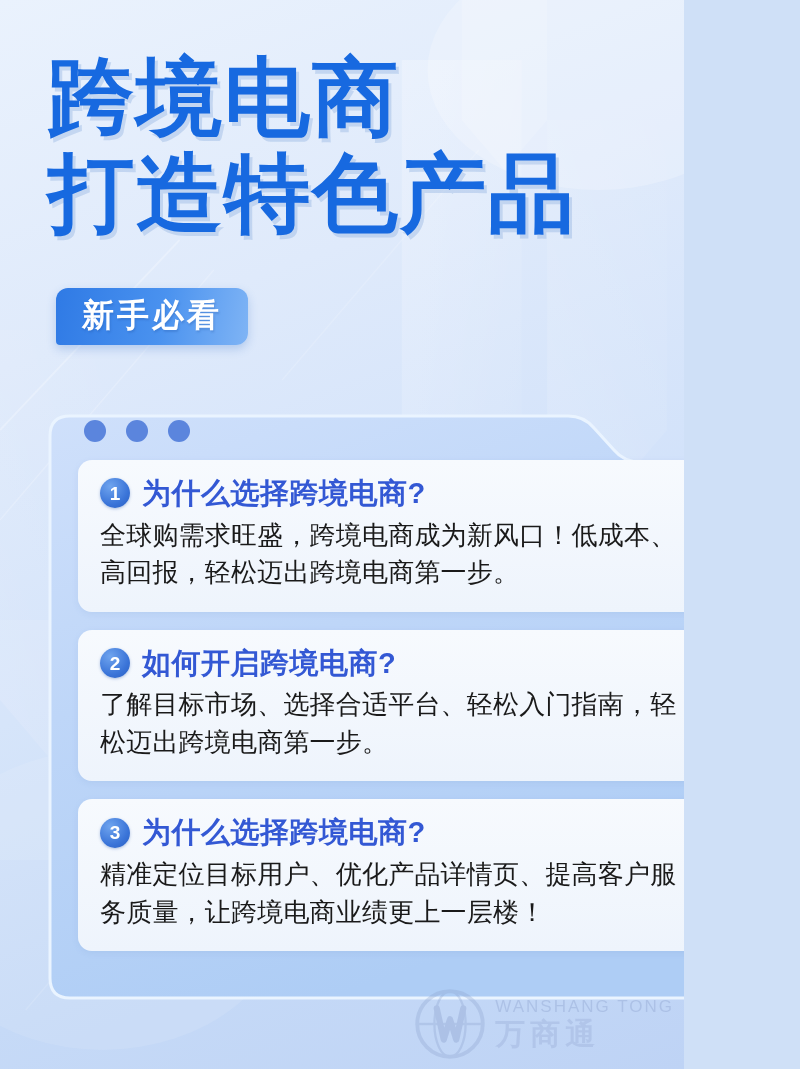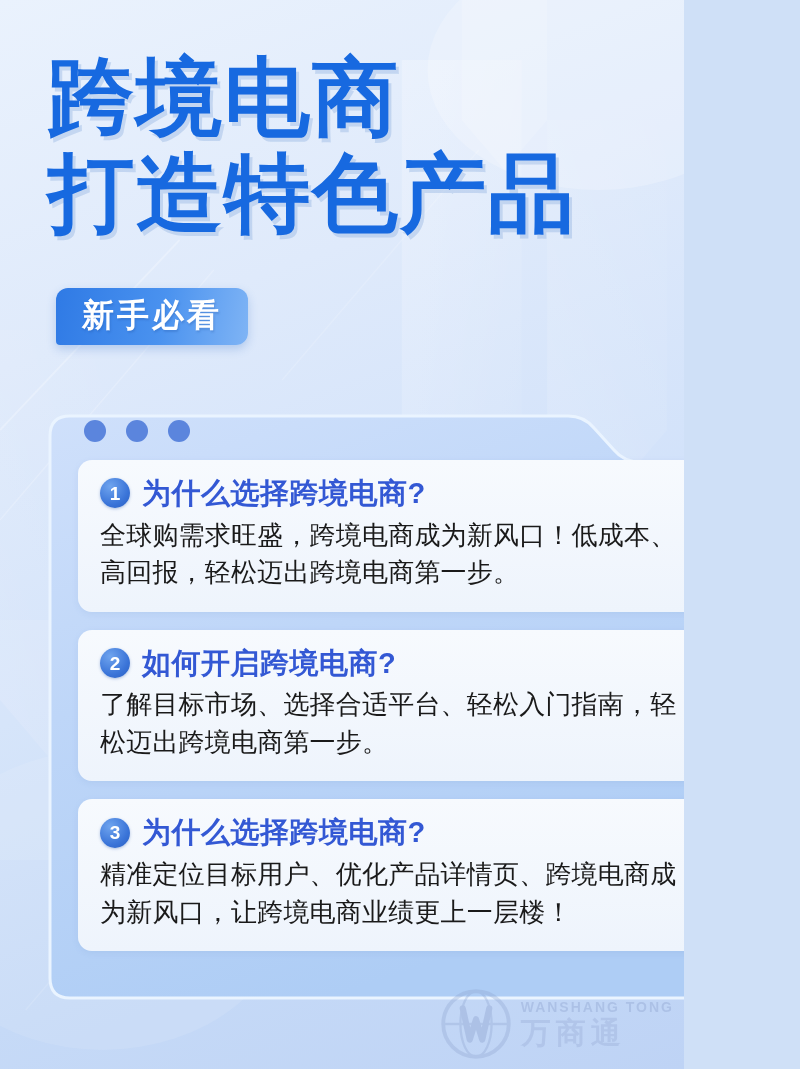--- a/index.html
+++ b/index.html
@@ -159,22 +159,22 @@
     display: flex;
     align-items: center;
     gap: 6px;
     opacity: 0.30;
     pointer-events: none;
   }
   .wm-mark { width: 78px; height: 78px; flex: 0 0 auto; }
   .wm-mark svg { display: block; width: 100%; height: 100%; }
   .wm-text { display: flex; flex-direction: column; line-height: 1.05; }
   .wm-en {
-    font-size: 14px;
-    font-weight: 700;
+    font-size: 17px;
+    font-weight: 400;
     letter-spacing: 2px;
     color: #7f94c4;
   }
   .wm-cn {
     font-size: 30px;
     font-weight: 800;
     letter-spacing: 5px;
     color: #8fa3cf;
     margin-top: 2px;
   }
@@ -278,21 +278,21 @@
           <span class="section-title">如何开启跨境电商?</span>
         </div>
         <div class="section-body">了解目标市场、选择合适平台、轻松入门指南，轻松迈出跨境电商第一步。</div>
       </div>
 
       <div class="section">
         <div class="section-head">
           <span class="num-badge">3</span>
           <span class="section-title">为什么选择跨境电商?</span>
         </div>
-        <div class="section-body">精准定位目标用户、优化产品详情页、跨境电商成为新风口，让跨境电商业绩更上一层楼！</div>
+        <div class="section-body">精准定位目标用户、优化产品详情页、提高客户服务质量，让跨境电商业绩更上一层楼！</div>
       </div>
 
     </div>
   </div>
 
   <div class="watermark">
     <div class="wm-mark">
       <svg viewBox="0 0 100 100" aria-hidden="true">
         <circle cx="50" cy="50" r="42" fill="none" stroke="#8aa0cc" stroke-width="5"></circle>
         <ellipse cx="50" cy="50" rx="20" ry="42" fill="none" stroke="#8aa0cc" stroke-width="3"></ellipse>

